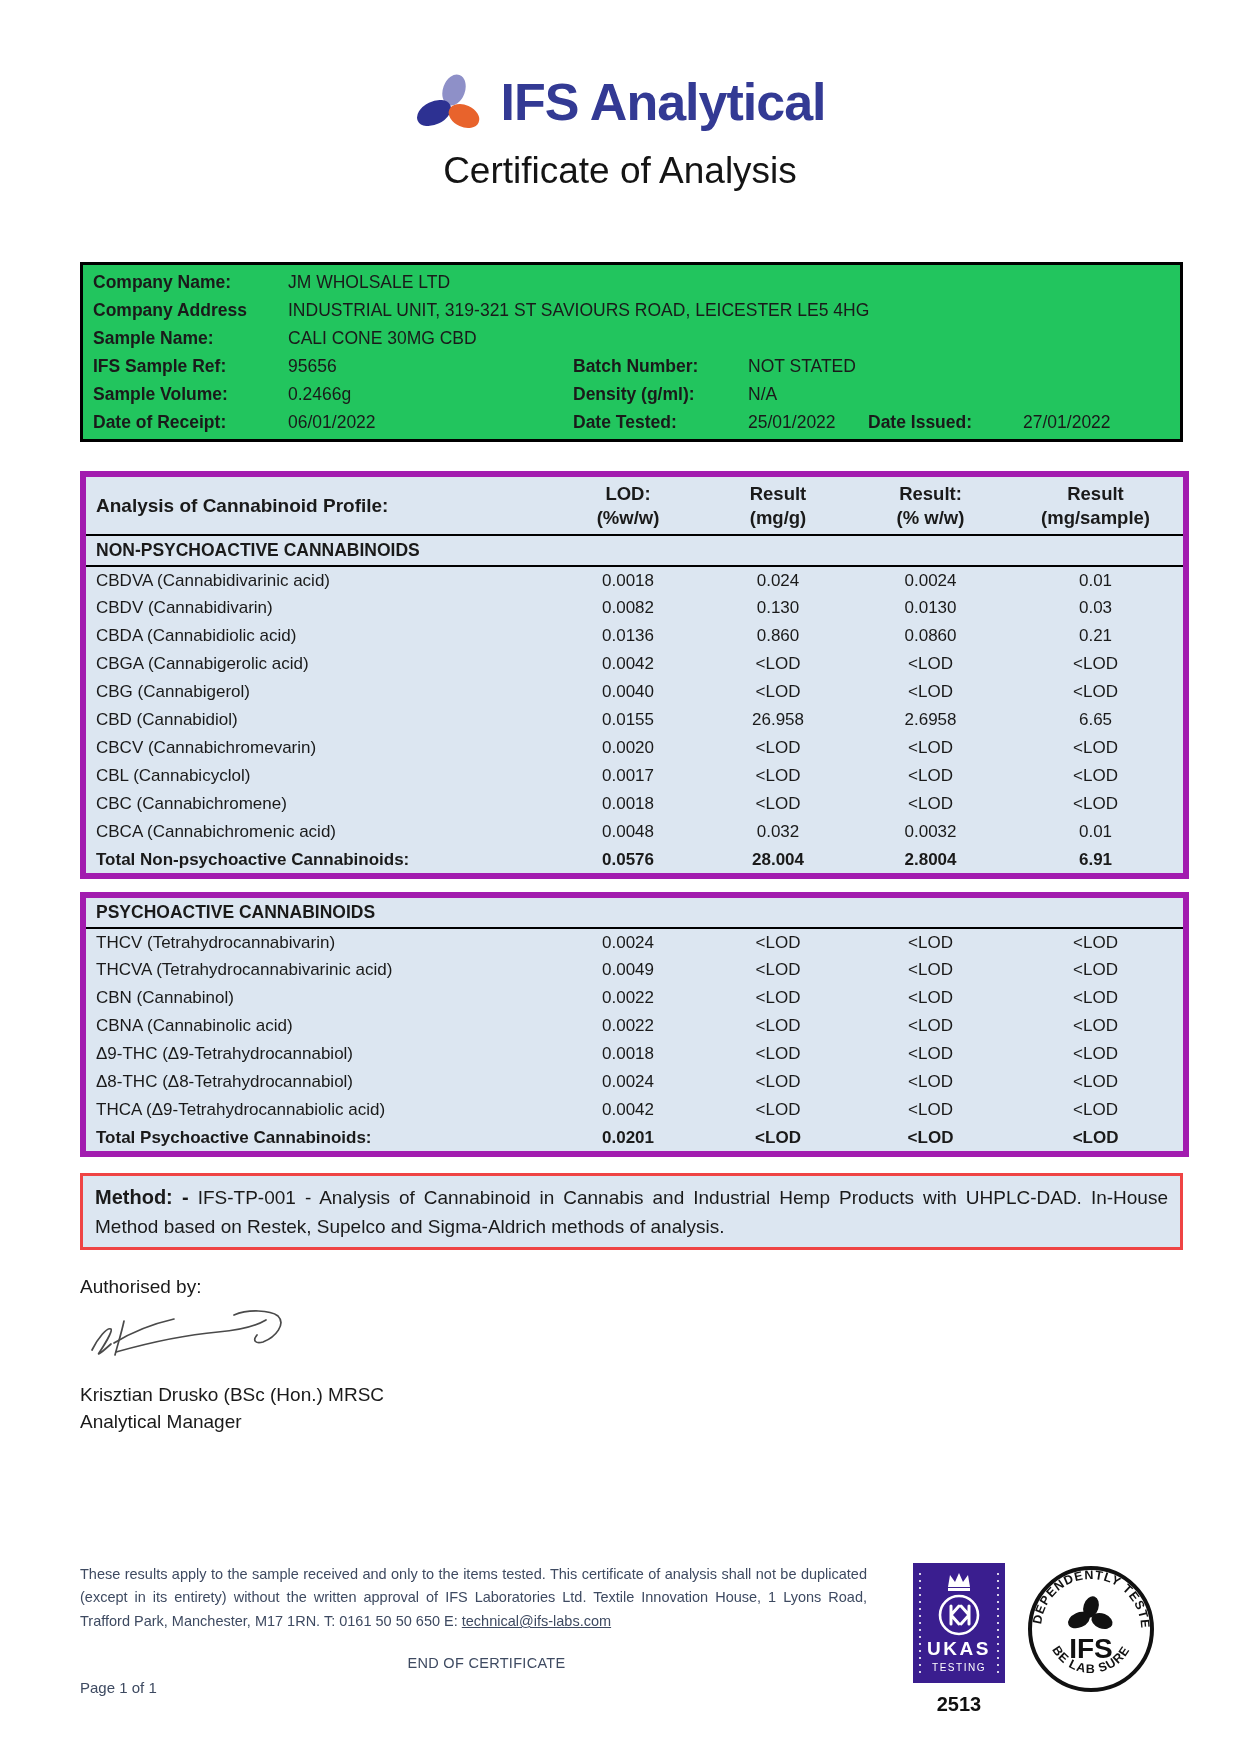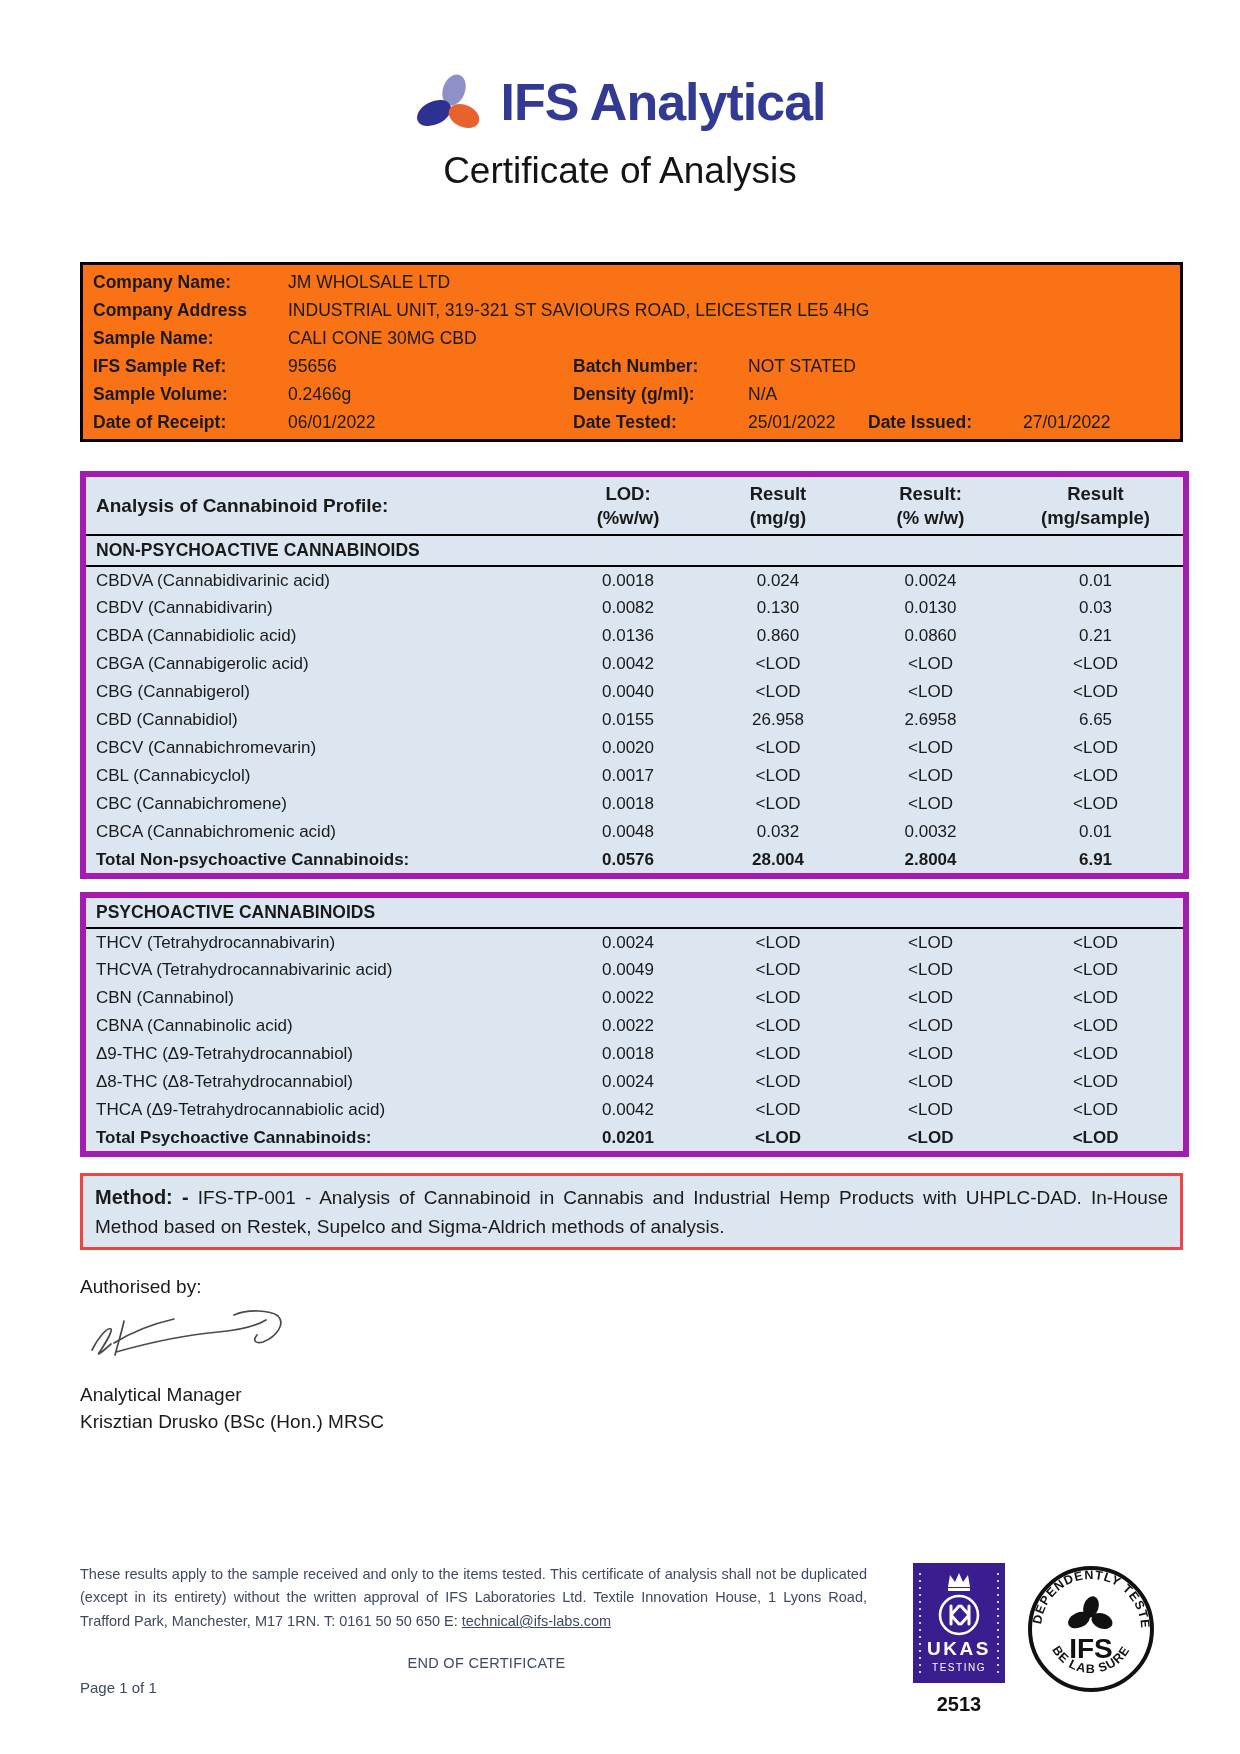--- a/index.html
+++ b/index.html
@@ -6,21 +6,21 @@
   html,body { background:#ffffff; }
   body { font-family:"Liberation Sans","DejaVu Sans",sans-serif; color:#1a1a1a; }
   .page { position:relative; width:1240px; height:1754px; margin:0 auto; background:#fff; overflow:hidden; }
 
   
   .logo-row { margin-top:72px; display:flex; justify-content:center; align-items:flex-start; gap:14px; }
   .brand-text { font-size:52px; font-weight:bold; color:#333a94; letter-spacing:-1px; }
   .doc-title { margin-top:14px; text-align:center; font-size:37px; font-weight:400; color:#141414; }
 
   
-  .info-table { width:1103px; margin:70px auto 0 80px; background:#f97316; border:3px solid #000; padding:3px 0; }
+  .info-table { width:1103px; margin:70px auto 0 80px; background:#22c55e; border:3px solid #000; padding:3px 0; }
   .info-row { display:grid; grid-template-columns:195px 285px 175px 120px 155px 1fr; padding:0 10px; min-height:28px; align-items:center; font-size:17.5px; }
   .info-label { font-weight:bold; }
   .span-rest { grid-column:2 / 7; }
   .span-3 { grid-column:4 / 7; }
 
   
   table.cb { width:1103px; margin:29px auto 0 80px; border-collapse:collapse; background:#dce6f1; border:6px solid #a21caf; table-layout:fixed; }
   table.cb2 { margin-top:13px;padding-left:8px; }
   table.cb th, table.cb td { font-size:17px; padding:3px 10px; text-align:center; vertical-align:middle; }
   table.cb .c-name { text-align:left; }
@@ -298,22 +298,22 @@
   <svg class="signature" width="230" height="62" viewBox="0 0 230 62">
     <g fill="none" stroke="#4a4a4a" stroke-width="1.7" stroke-linecap="round">
       <path d="M8,48 C14,36 23,25 27,27 C29,29 19,45 15,51 C13,54 18,50 27,42"></path>
       <path d="M40,19 C38,29 33,45 31,53"></path>
       <path d="M30,41 C48,30 68,22 90,17"></path>
       <path d="M32,50 C64,41 100,33 134,30 C158,28 172,24 182,18"></path>
       <path d="M150,13 C164,7 186,8 194,14 C202,22 192,35 179,40 C172,42 168,39 173,33"></path>
     </g>
   </svg>
   <div class="auth-name">
+    <div>Krisztian Drusko (BSc (Hon.) MRSC</div>
     <div>Analytical Manager</div>
-    <div>Krisztian Drusko (BSc (Hon.) MRSC</div>
   </div>
 
   <div class="footer">
     <div>
       <div class="foot-text">
         <span>These results apply to the sample received and only to the items tested. This certificate of analysis shall not be duplicated (except in its entirety) without the written approval of IFS Laboratories Ltd. Textile Innovation House, 1 Lyons Road, Trafford Park, Manchester, M17 1RN. T: 0161 50 50 650 E: </span><a href="#">technical@ifs-labs.com</a>
       </div>
       <div class="end-cert">END OF CERTIFICATE</div>
       <div class="page-num">Page 1 of 1</div>
     </div>

